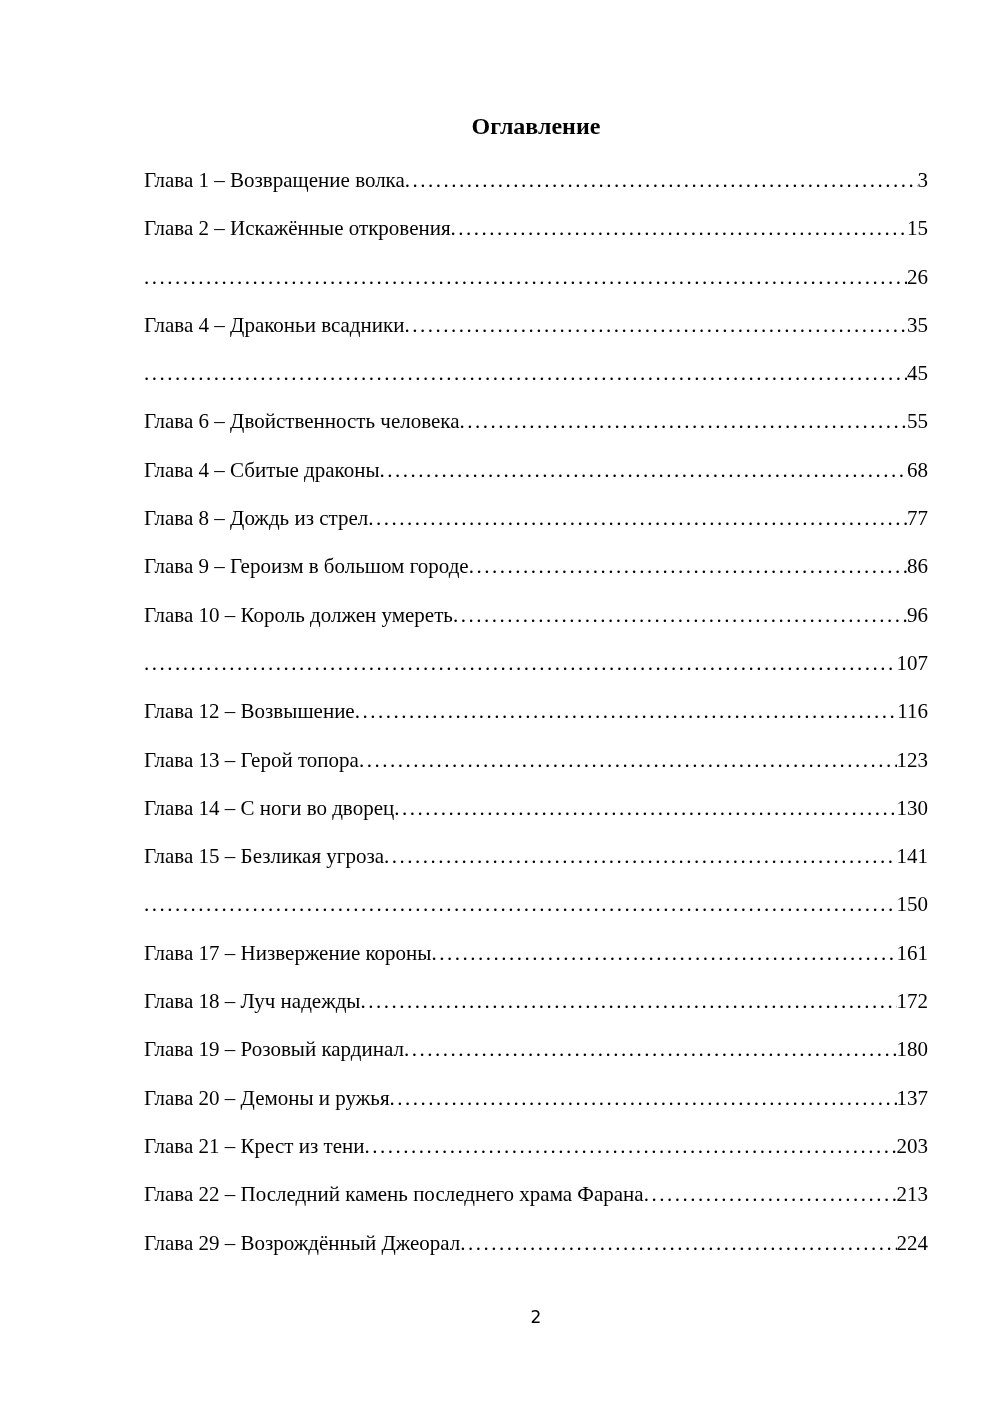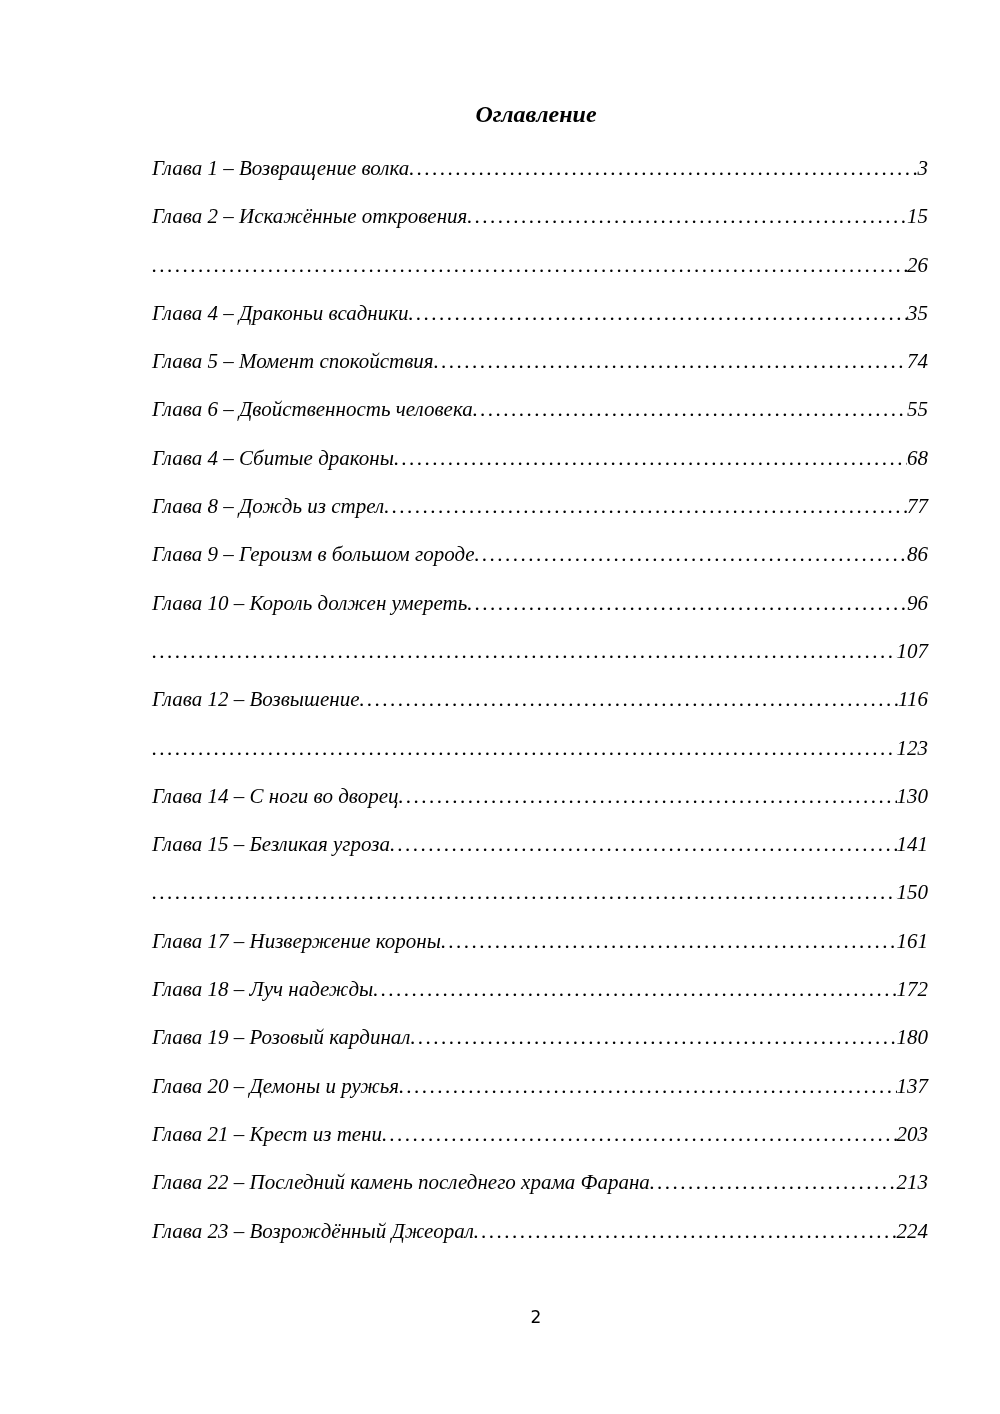--- a/index.html
+++ b/index.html
@@ -12,35 +12,33 @@
     width: 1000px;
     height: 1414px;
     background: #ffffff;
     color: #000000;
     font-family: "Liberation Serif", serif;
     overflow: hidden;
   }
   .content {
     position: absolute;
     left: 144px;
-    top: 4px;
+    top: 16px;
     width: 784px;
-    font-style: italic;
   }
   .doc-title {
     margin: 96px 0 0 0;
     text-align: center;
     font-size: 24px;
     line-height: 28px;
     font-weight: bold;
     font-family: "Liberation Serif", serif;
   }
   .toc-list {
     margin-top: 16px;
-    margin-left: 8px;
   }
   .toc-row {
     display: flex;
     align-items: baseline;
     height: 48.3px;
     line-height: 48.3px;
     font-size: 21px;
     white-space: nowrap;
   }
   .toc-label {
@@ -87,23 +85,22 @@
         <div class="toc-row">
     <span class="toc-leader">................................................................................................................................................................................................................................................</span>
     <span class="toc-page">26</span>
   </div>
         <div class="toc-row">
     <span class="toc-label">Глава 4 – Драконьи всадники</span>
     <span class="toc-leader">................................................................................................................................................................................................................................................</span>
     <span class="toc-page">35</span>
   </div>
         <div class="toc-row">
-    <span class="toc-label">Глава 5 – Момент спокойствия</span>
     <span class="toc-leader">................................................................................................................................................................................................................................................</span>
-    <span class="toc-page">74</span>
+    <span class="toc-page">45</span>
   </div>
         <div class="toc-row">
     <span class="toc-label">Глава 6 – Двойственность человека</span>
     <span class="toc-leader">................................................................................................................................................................................................................................................</span>
     <span class="toc-page">55</span>
   </div>
         <div class="toc-row">
     <span class="toc-label">Глава 4 – Сбитые драконы</span>
     <span class="toc-leader">................................................................................................................................................................................................................................................</span>
     <span class="toc-page">68</span>
@@ -126,20 +123,21 @@
         <div class="toc-row">
     <span class="toc-leader">................................................................................................................................................................................................................................................</span>
     <span class="toc-page">107</span>
   </div>
         <div class="toc-row">
     <span class="toc-label">Глава 12 – Возвышение</span>
     <span class="toc-leader">................................................................................................................................................................................................................................................</span>
     <span class="toc-page">116</span>
   </div>
         <div class="toc-row">
+    <span class="toc-label">Глава 13 – Герой топора</span>
     <span class="toc-leader">................................................................................................................................................................................................................................................</span>
     <span class="toc-page">123</span>
   </div>
         <div class="toc-row">
     <span class="toc-label">Глава 14 – С ноги во дворец</span>
     <span class="toc-leader">................................................................................................................................................................................................................................................</span>
     <span class="toc-page">130</span>
   </div>
         <div class="toc-row">
     <span class="toc-label">Глава 15 – Безликая угроза</span>
@@ -174,21 +172,21 @@
     <span class="toc-label">Глава 21 – Крест из тени</span>
     <span class="toc-leader">................................................................................................................................................................................................................................................</span>
     <span class="toc-page">203</span>
   </div>
         <div class="toc-row">
     <span class="toc-label">Глава 22 – Последний камень последнего храма Фарана</span>
     <span class="toc-leader">................................................................................................................................................................................................................................................</span>
     <span class="toc-page">213</span>
   </div>
         <div class="toc-row">
-    <span class="toc-label">Глава 23 – Возрождённый Джеорал</span>
+    <span class="toc-label">Глава 29 – Возрождённый Джеорал</span>
     <span class="toc-leader">................................................................................................................................................................................................................................................</span>
     <span class="toc-page">224</span>
   </div>
       </div>
   </div>
   <div class="footer">
     <span>2</span>
   </div>
 </div>
 

